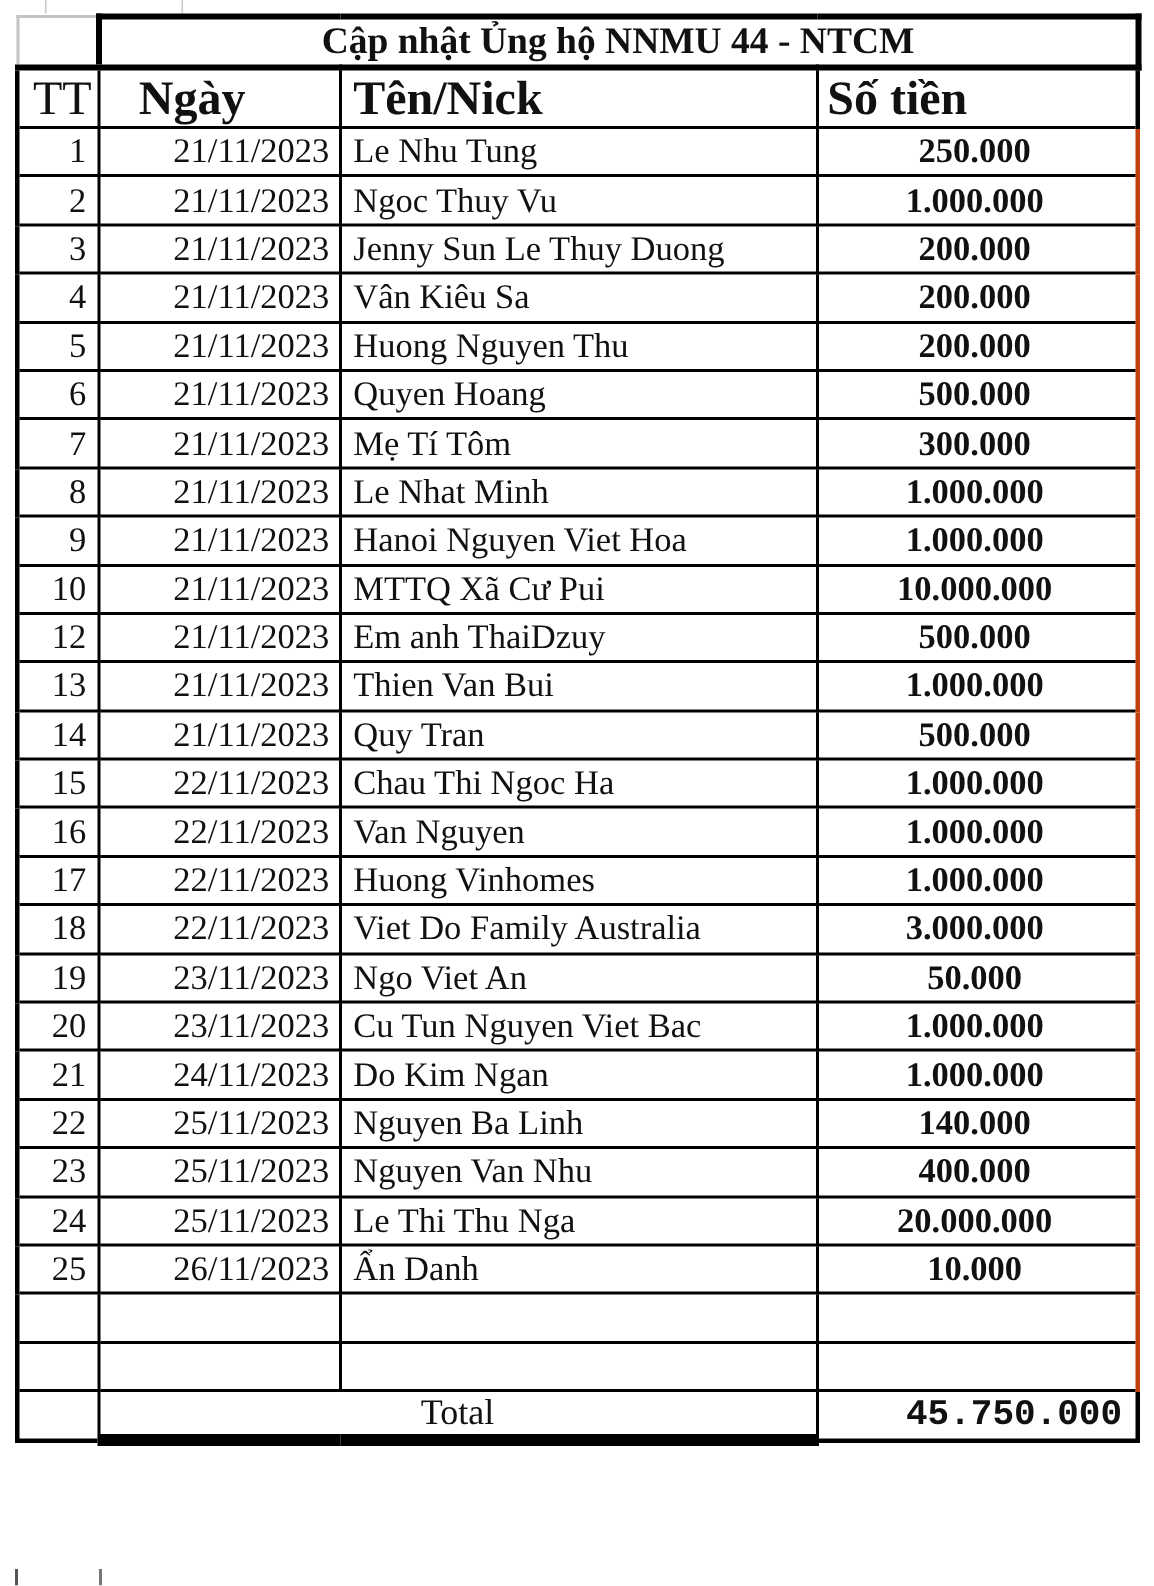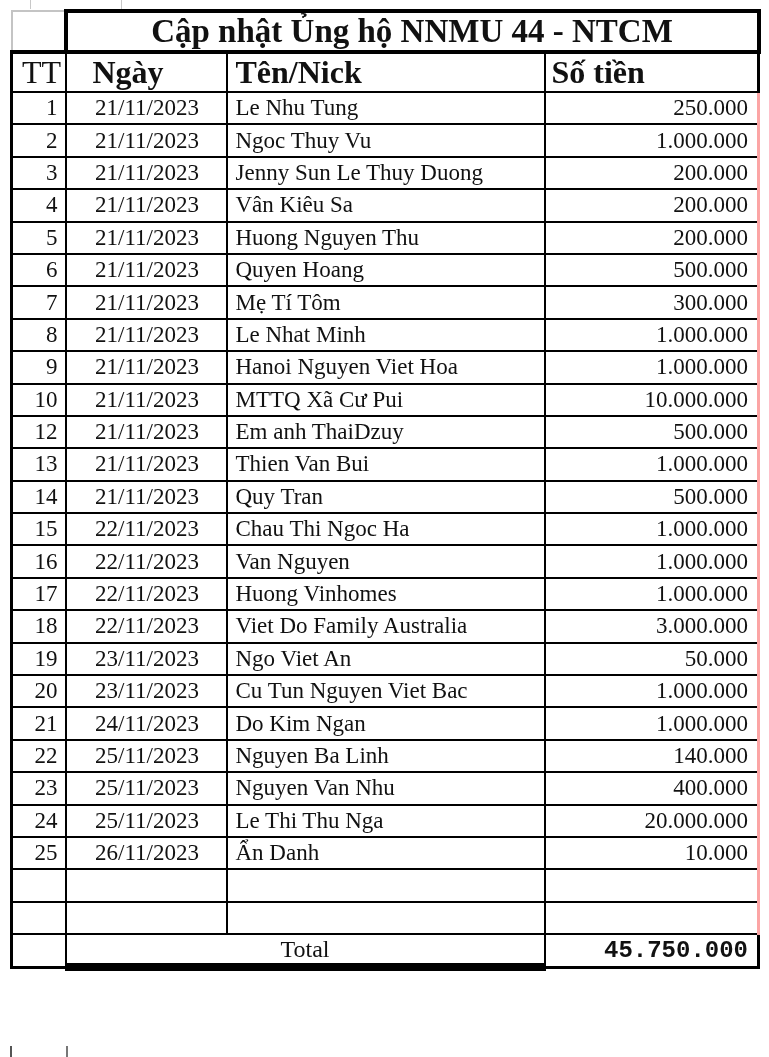--- a/index.html
+++ b/index.html
@@ -47,36 +47,36 @@
   tr.row-total  { height: 33px; }
 
   
   .cell-corner-blank {
     border: 2px solid #c4c4c4;
     border-bottom: 4px solid #000000;
   }
   .cell-title {
     border: 4px solid #000000;
     font-weight: bold;
-    font-size: 33px;
+    font-size: 25px;
     text-align: center;
   }
 
   
   tr.row-header th { text-align: left; font-size: 32px; }
   th.h-tt     { font-weight: normal; padding-left: 9px; border-left: 3px solid #000; }
   th.h-date   { font-weight: bold; padding-left: 26px; }
   th.h-name   { font-weight: bold; padding-left: 8px; }
   th.h-amount { font-weight: bold; padding-left: 6px; border-right: 3px solid #000; }
 
   
   td.c-tt     { text-align: right; padding-right: 7px; border-left: 3px solid #000; }
-  td.c-date   { text-align: center; padding-left: 8px; }
+  td.c-date   { text-align: right; padding-left: 8px; }
   td.c-name   { text-align: left; padding-left: 8px; }
-  td.c-amount { text-align: right; padding-right: 9px; border-right: 3px solid #fca5a5; }
+  td.c-amount { text-align: center; padding-right: 9px; border-right: 3px solid #c2410c; font-weight: bold; }
 
   
   td.total-blank  { border-left: 3px solid #000; border-bottom: 3px solid #000; }
   td.total-label  {
     font-weight: normal; font-size: 24px; text-align: center;
     border-bottom: 8px solid #000000;
   }
   td.total-amount {
     font-weight: bold; font-size: 24px; text-align: right; padding-right: 9px;
     border-right: 3px solid #000; border-bottom: 3px solid #000; font-family: Liberation Mono, monospace;

